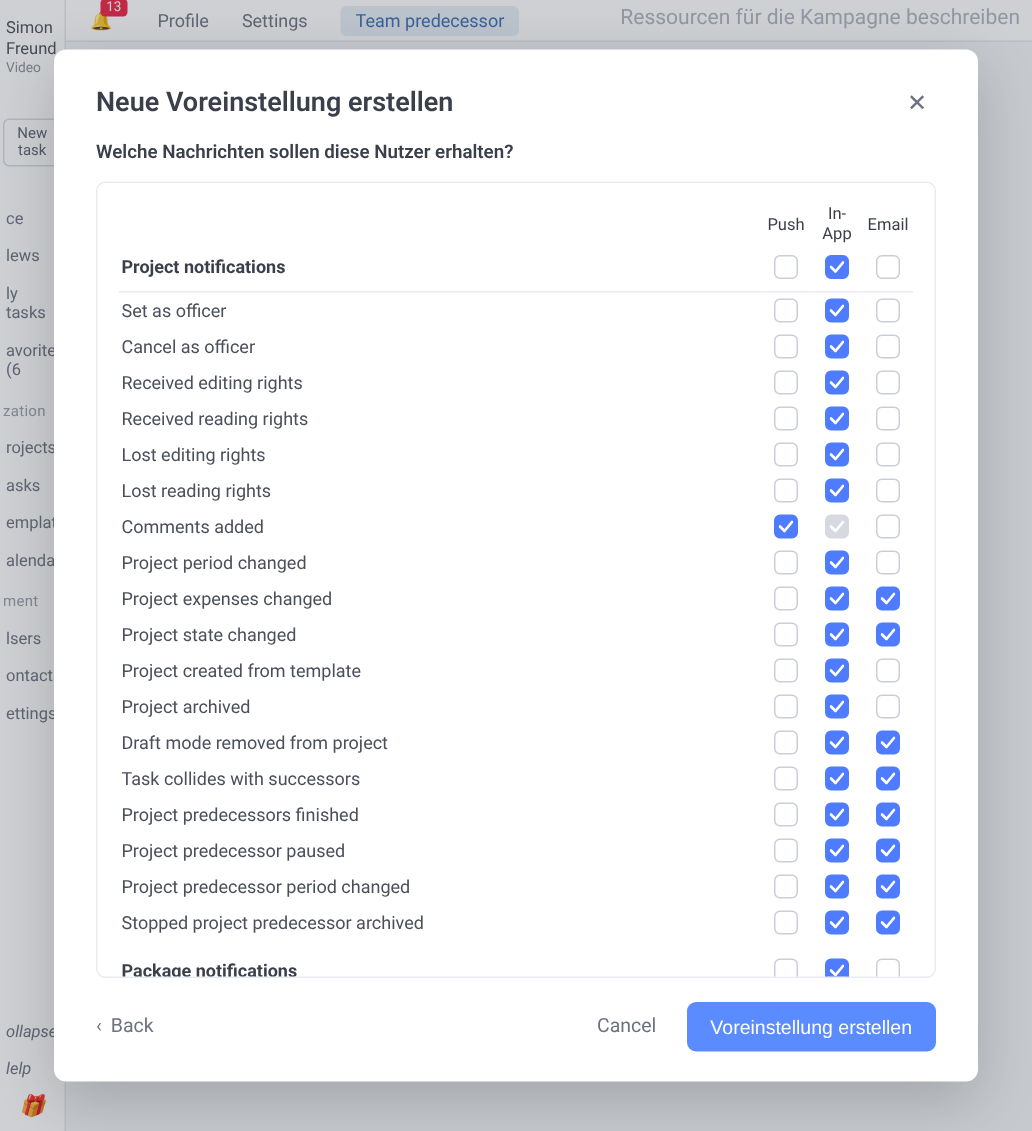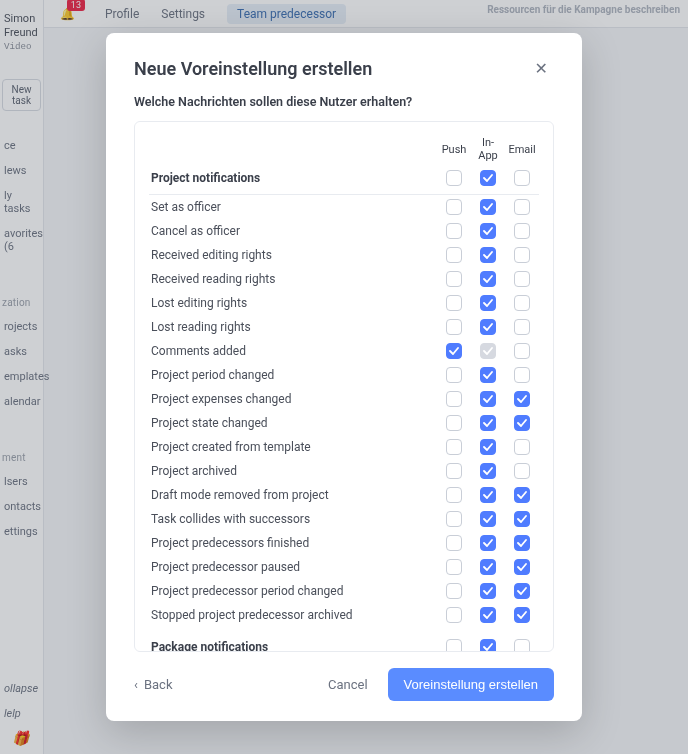--- a/index.html
+++ b/index.html
@@ -10,41 +10,41 @@
       height: 754px;
       overflow: hidden;
       position: relative;
       color: #3a3f4a;
     }
     
     
     .bg { position: absolute; inset: 0; display: flex; }
     .sidebar { width: 44px; background: #fff; border-right: 1px solid #e3e6eb; padding-top: 8px; display: flex; flex-direction: column; font-size: 11px; color: #6b7280; }
     .sidebar .user { padding: 4px 4px 8px; line-height: 1.3; color: #4a4f5a; }
-    .sidebar .user small { color: #8a8f9a; display: block; font-family: Liberation Mono, monospace; }
+    .sidebar .user small { color: #8a8f9a; display: block; }
     .sidebar .btn-new { border: 1px solid #d7dbe2; border-radius: 4px; padding: 4px; margin: 18px 2px; font-size: 10px; color: #5c6370; text-align: center; }
     .sidebar .stack { padding: 4px 2px; }
     .sidebar .item { padding: 6px 2px; color: #6b7280; }
-    .sidebar .section-label { padding: 6px 2px 2px; font-size: 10px; letter-spacing: .02em; color: #9aa0aa; margin-top: 28px; }
+    .sidebar .section-label { padding: 6px 2px 2px; font-size: 10px; letter-spacing: .02em; color: #9aa0aa; }
     .sidebar .bottom { margin-top: auto; padding: 6px 2px 8px; font-style: italic; }
     .gift { color: #e05a8a; font-size: 14px; text-align: center; padding-top: 4px; }
     .topbar { position: absolute; left: 44px; right: 0; top: 0; height: 28px; background: #fff; border-bottom: 1px solid #e3e6eb; display: flex; align-items: center; gap: 22px; padding: 0 16px; font-size: 12px; color: #6b7280; }
     .tab-pill { background: #e6eef7; color: #3a6cb0; padding: 3px 10px; border-radius: 4px; }
     .bell-wrap { position: relative; margin-right: 8px; }
     .bell-wrap .badge { position: absolute; top: -8px; right: -10px; background: #e24; color:#fff; font-size: 9px; padding: 1px 4px; border-radius: 3px; }
-    .top-right-hint { position: absolute; right: 8px; top: 4px; font-size: 10px; color: #aeb4bf; font-weight: bold; }
+    .top-right-hint { position: absolute; right: 8px; top: 4px; font-size: 14px; color: #aeb4bf; }
 
     
     .overlay {
       position: absolute; inset: 0;
       background: rgba(60, 66, 80, 0.25);
       display: flex; align-items: center; justify-content: center;
     }
     .modal {
-      width: 476px; height: 688px;
+      width: 616px; height: 688px;
       background: #fff;
       border-radius: 8px;
       box-shadow: 0 12px 40px rgba(0,0,0,.18);
       display: flex; flex-direction: column;
       overflow: hidden;
     }
     .modal-header {
       display: flex; align-items: center; justify-content: space-between;
       padding: 22px 28px 10px;
     }

